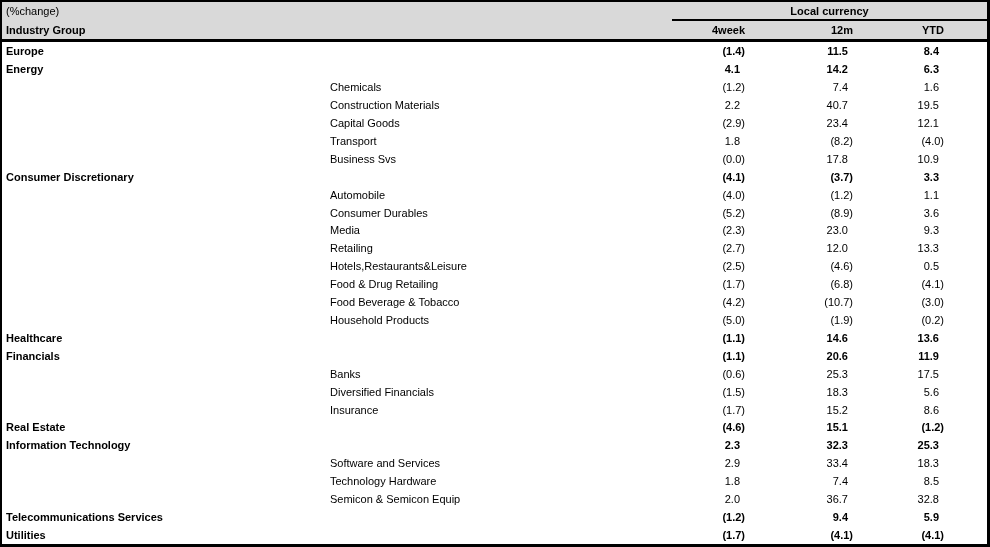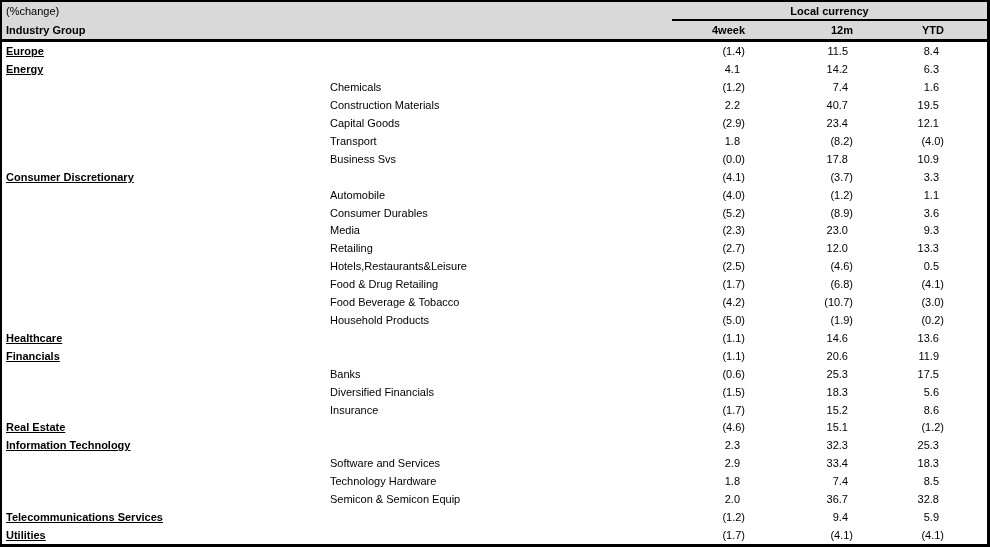--- a/index.html
+++ b/index.html
@@ -44,23 +44,23 @@
   .ig-cell { padding-left: 4px; }
 
   td.val { text-align: right; padding-right: 2px; vertical-align: middle; }
   td.val.np { padding-right: 7px; }         
   td.val.c2 { padding-right: 43px; }
   td.val.c2.np { padding-right: 48px; }
   td.hval { text-align: right; padding-right: 2px; }
   td.hval.c2 { padding-right: 43px; }
 
   tbody td { vertical-align: middle; white-space: nowrap; overflow: hidden; }
-  td.lbl.sector { padding-left: 4px; font-weight: bold; text-decoration: underline; }
+  td.lbl.sector { padding-left: 4px; font-weight: bold; }
   td.lbl.sub    { padding-left: 328px; font-weight: normal; }
-  tr.sector td.val { font-weight: normal; margin-top: 19px; }
+  tr.sector td.val { font-weight: bold; margin-top: 19px; }
   tr.sub td.val    { font-weight: normal; }
 </style>
 </head>
 <body>
 
 <div class="frame">
   <table class="perf">
     <colgroup>
       <col class="c-label">
       <col class="c-4w">

